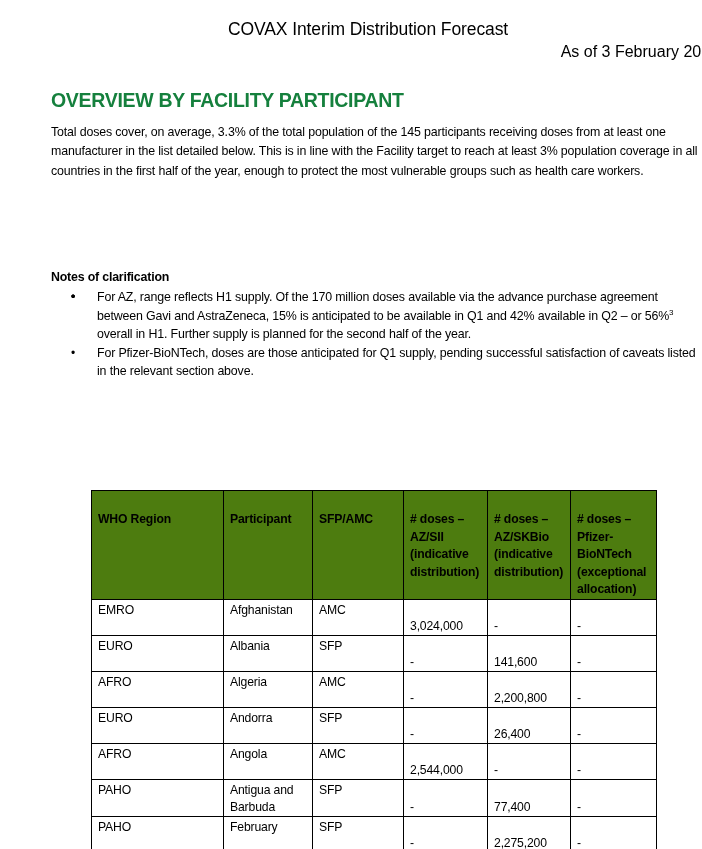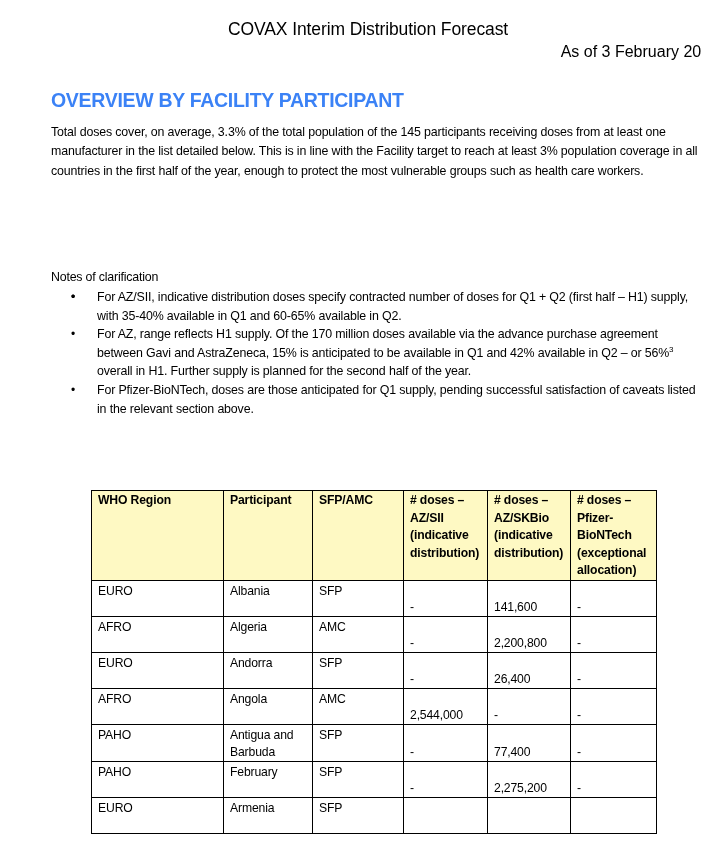--- a/index.html
+++ b/index.html
@@ -12,30 +12,30 @@
   .doc-title {
     position: absolute; left: 0; width: 702px; top: 19px; text-align: center;
     font-size: 17.5px; letter-spacing: -0.1px;
   }
   .doc-subtitle {
     position: absolute; left: 0; width: 702px; top: 43px; text-align: right;
     font-size: 16px;
   }
   .section-heading {
     position: absolute; left: 34px; top: 89px; font-weight: bold;
-    color: #3b82f6; font-size: 19.5px; letter-spacing: -0.3px;
+    color: #15803d; font-size: 19.5px; letter-spacing: -0.3px;
   }
   .para {
     position: absolute; left: 34px; width: 652px;
     font-size: 12.4px; line-height: 19.4px; letter-spacing: -0.15px;
   }
   .p1 { top: 123px; }
   .p2 { top: 214px; }
   .notes-heading {
-    position: absolute; left: 34px; top: 270px; font-weight: normal;
+    position: absolute; left: 34px; top: 270px; font-weight: bold;
     font-size: 12.4px; letter-spacing: -0.2px;
   }
   .notes-list {
     position: absolute; left: 34px; top: 288px; width: 655px;
     margin: 0; padding: 0; list-style: none;
     font-size: 12.4px; line-height: 18.6px; letter-spacing: -0.15px;
   }
   .notes-list li { position: relative; padding-left: 46px; }
   .notes-list li .bullet {
     position: absolute; left: 20px; top: 0; font-size: 12px;
@@ -44,22 +44,22 @@
 
   table.dist {
     position: absolute; left: 74px; top: 490px;
     border-collapse: collapse; table-layout: fixed;
     font-size: 12.2px; letter-spacing: -0.15px;
   }
   table.dist th, table.dist td {
     border: 1px solid #000; padding: 0 6px; vertical-align: top;
   }
   table.dist th {
-    background: #fef9c3; font-weight: bold; text-align: left;
-    height: 86px; line-height: 17.5px; padding-top: 1px;
+    background: #4d7c0f; font-weight: bold; text-align: left;
+    height: 86px; line-height: 17.5px; padding-top: 20px;
   }
   table.dist td { height: 33px; padding-top: 2px; line-height: 17px; position: relative; }
   table.dist td.num { vertical-align: bottom; padding-bottom: 0; padding-top: 0; }
   table.dist td.num span { display: block; line-height: 17px; }
   col.c1 { width: 132px; } col.c2 { width: 89px; } col.c3 { width: 91px; }
   col.c4 { width: 84px; } col.c5 { width: 83px; } col.c6 { width: 86px; }
 </style>
 </head>
 <body>
 
@@ -72,21 +72,20 @@
   <div class="para p1">Total doses cover, on average, 3.3% of the total population of the 145 participants receiving doses from at least one manufacturer in the list detailed below. This is in line with the Facility target to reach at least 3% population coverage in all countries in the first half of the year, enough to protect the most vulnerable groups such as health care workers.</div>
 
   <div class="notes-heading">Notes of clarification</div>
 
   <ul class="notes-list">
     <li>
       <span class="bullet">•</span>
     </li>
     <li>
       <span class="bullet">•</span>
-      <span>For AZ/SII, indicative distribution doses specify contracted number of doses for Q1 + Q2 (first half – H1) supply, with 35-40% available in Q1 and 60-65% available in Q2.</span>
     </li>
     <li>
       <span class="bullet">•</span>
       <span>For AZ, range reflects H1 supply. Of the 170 million doses available via the advance purchase agreement between Gavi and AstraZeneca, 15% is anticipated to be available in Q1 and 42% available in Q2 – or 56%</span><sup>3</sup><span> overall in H1. Further supply is planned for the second half of the year.</span>
     </li>
     <li>
       <span class="bullet">•</span>
       <span>For Pfizer-BioNTech, doses are those anticipated for Q1 supply, pending successful satisfaction of caveats listed in the relevant section above.</span>
     </li>
   </ul>
@@ -104,20 +103,34 @@
       <tr>
         <th>WHO Region</th>
         <th>Participant</th>
         <th>SFP/AMC</th>
         <th># doses – AZ/SII (indicative distribution)</th>
         <th># doses – AZ/SKBio (indicative distribution)</th>
         <th># doses – Pfizer-BioNTech (exceptional allocation)</th>
       </tr>
     </thead>
     <tbody id="table-body">
+  <tr>
+    <td><span>EMRO</span></td>
+    <td><span>Afghanistan</span></td>
+    <td><span>AMC</span></td>
+    <td class="num">
+            <span>3,024,000</span>
+          </td>
+    <td class="num">
+            <span>-</span>
+          </td>
+    <td class="num">
+            <span>-</span>
+          </td>
+  </tr>
 
   <tr>
     <td><span>EURO</span></td>
     <td><span>Albania</span></td>
     <td><span>SFP</span></td>
     <td class="num">
             <span>-</span>
           </td>
     <td class="num">
             <span>141,600</span>

